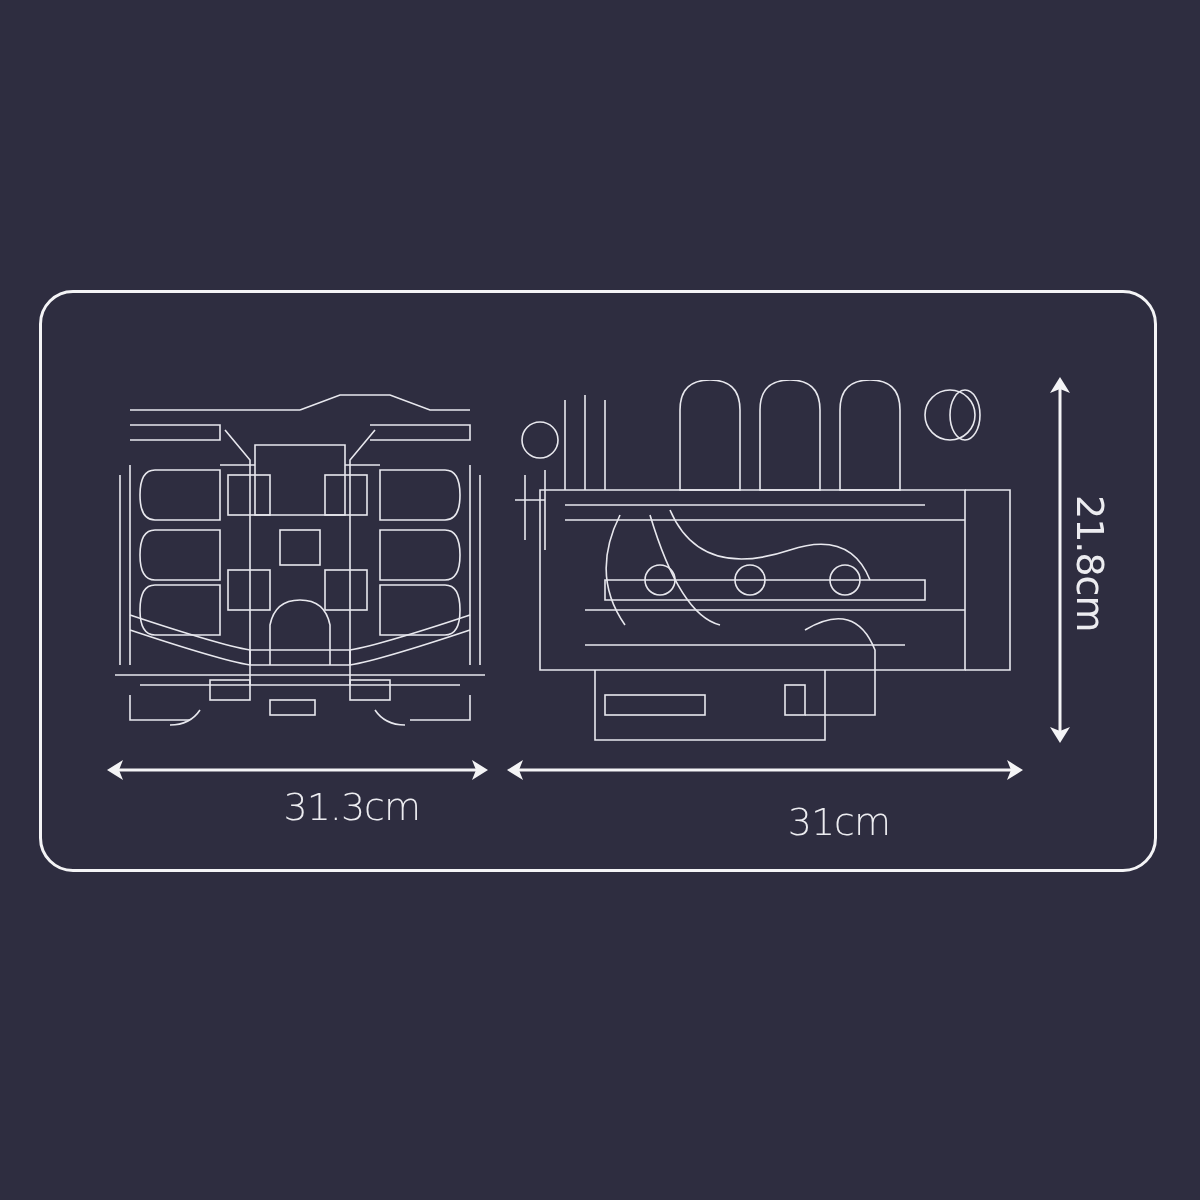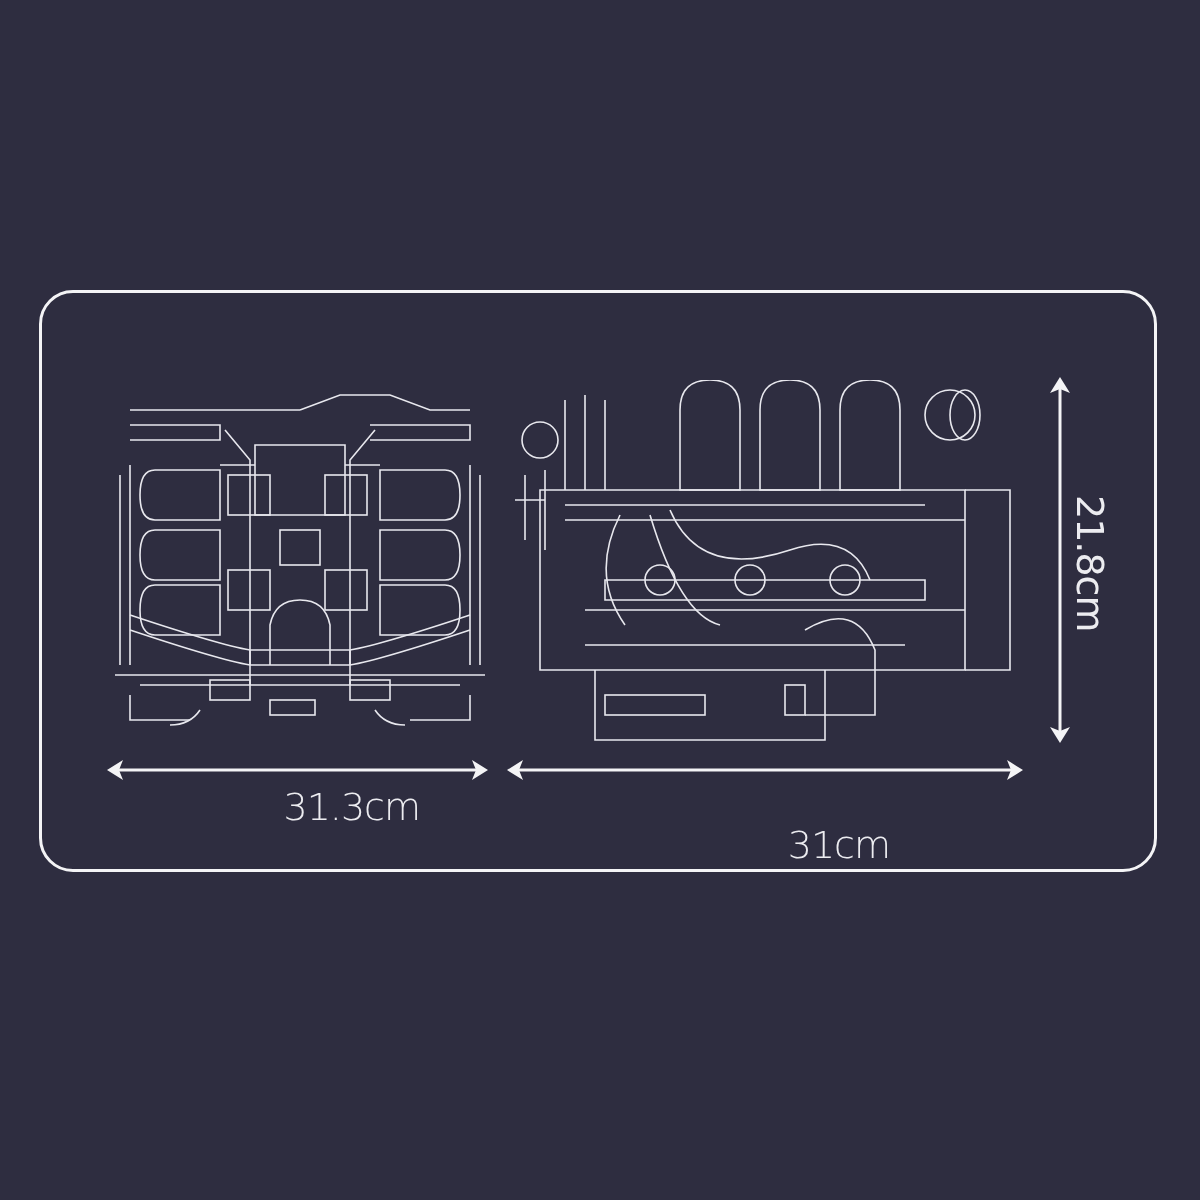--- a/index.html
+++ b/index.html
@@ -79,20 +79,20 @@
   <polygon points="2,13 18,3 14,13 18,23" fill="#f4f4f6"></polygon>
   <polygon points="383,13 367,3 371,13 367,23" fill="#f4f4f6"></polygon>
 </svg>
 <div class="dim-label" style="left:160px;top:785px;width:260px;">31.3cm</div>
 
 <svg class="arrow" style="left:505px;top:757px;width:520px;height:26px;" viewBox="0 0 520 26">
   <line x1="10" y1="13" x2="510" y2="13" stroke="#f4f4f6" stroke-width="3"></line>
   <polygon points="2,13 18,3 14,13 18,23" fill="#f4f4f6"></polygon>
   <polygon points="518,13 502,3 506,13 502,23" fill="#f4f4f6"></polygon>
 </svg>
-<div class="dim-label" style="left:630px;top:823px;width:260px;">31cm</div>
+<div class="dim-label" style="left:630px;top:800px;width:260px;">31cm</div>
 
 <svg class="arrow" style="left:1047px;top:375px;width:26px;height:370px;" viewBox="0 0 26 370">
   <line x1="13" y1="10" x2="13" y2="360" stroke="#f4f4f6" stroke-width="3"></line>
   <polygon points="13,2 3,18 13,14 23,18" fill="#f4f4f6"></polygon>
   <polygon points="13,368 3,352 13,356 23,352" fill="#f4f4f6"></polygon>
 </svg>
 <div class="vlabel" style="left:1025px;top:538px;width:130px;height:44px;text-align:center;">21.8cm</div>
 
 </body></html>

